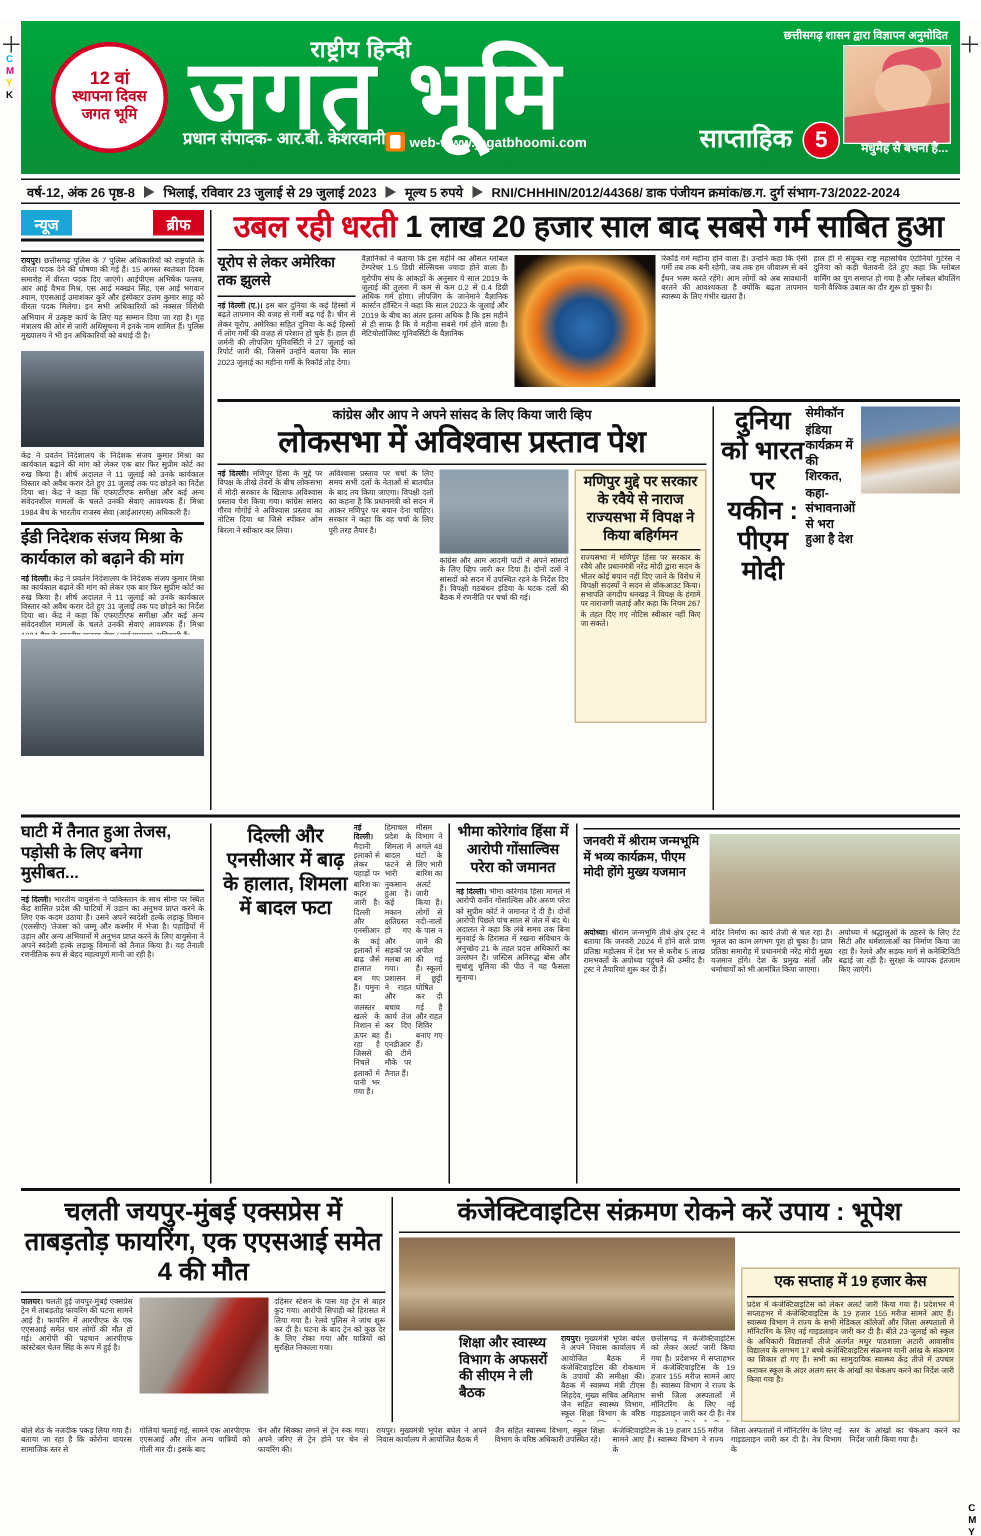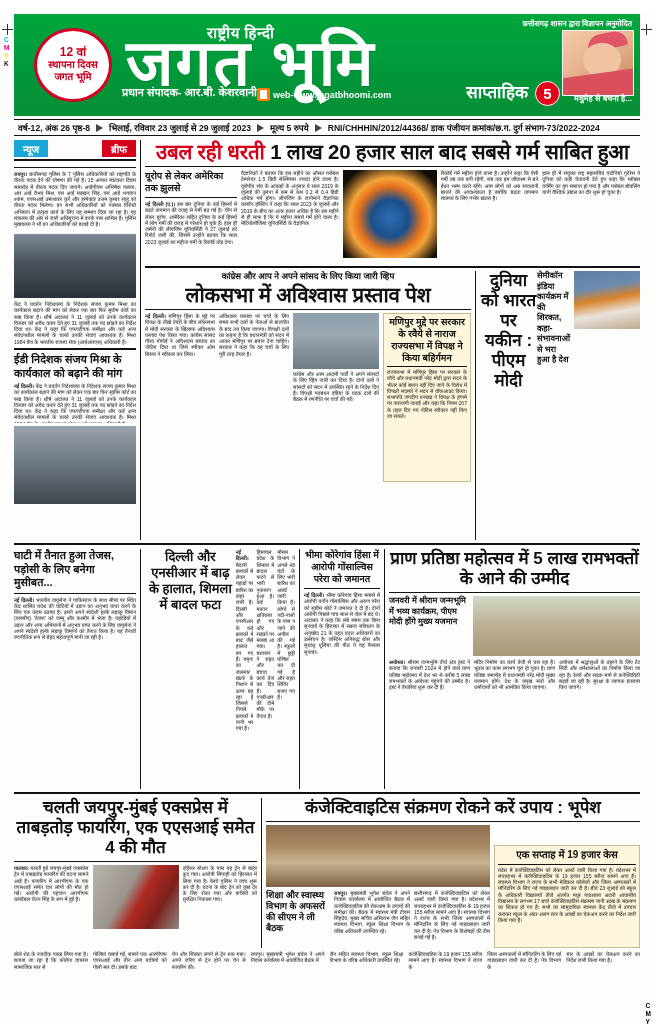--- a/index.html
+++ b/index.html
@@ -460,21 +460,20 @@
 
     <div style="width:76px; flex:none; display:flex; flex-direction:column;">
       <div class="headline-sm" style="text-align:center; font-size:9.5px; line-height:12px;">भीमा कोरेगांव हिंसा में आरोपी गोंसाल्विस परेरा को जमानत</div>
       <div class="rule-h" style="margin:3px 0;"></div>
       <div class="body-text" style="flex:1; overflow:hidden;"><span class="dl">नई दिल्ली।</span> <span>भीमा कोरेगांव हिंसा मामले में आरोपी वर्नोन गोंसाल्विस और अरुण परेरा को सुप्रीम कोर्ट ने जमानत दे दी है। दोनों आरोपी पिछले पांच साल से जेल में बंद थे। अदालत ने कहा कि लंबे समय तक बिना सुनवाई के हिरासत में रखना संविधान के अनुच्छेद 21 के तहत प्रदत्त अधिकारों का उल्लंघन है। जस्टिस अनिरुद्ध बोस और सुधांशु धूलिया की पीठ ने यह फैसला सुनाया।</span></div>
     </div>
 
     <div class="divider-v"></div>
 
     <div style="flex:1; min-width:0; display:flex; flex-direction:column;">
-      <div class="headline-lg" style="text-align:center;">प्राण प्रतिष्ठा महोत्सव में 5 लाख रामभक्तों के आने की उम्मीद</div>
       <div class="rule-h" style="margin:3px 0;"></div>
       <div style="display:flex; gap:4px;">
         <div class="subhead" style="width:80px; flex:none; font-size:8.2px; line-height:10.5px;">जनवरी में श्रीराम जन्मभूमि में भव्य कार्यक्रम, पीएम मोदी होंगे मुख्य यजमान</div>
         <div class="photo temple" style="flex:1; height:60px;"></div>
       </div>
       <div style="display:flex; gap:4px; flex:1; min-height:0; margin-top:3px;">
         <div class="col">
             <div class="body-text" style="height:100%;"><span class="dl">अयोध्या।</span> <span>श्रीराम जन्मभूमि तीर्थ क्षेत्र ट्रस्ट ने बताया कि जनवरी 2024 में होने वाले प्राण प्रतिष्ठा महोत्सव में देश भर से करीब 5 लाख रामभक्तों के अयोध्या पहुंचने की उम्मीद है। ट्रस्ट ने तैयारियां शुरू कर दी हैं।</span></div>
           </div>
         <div class="col">
@@ -509,21 +508,21 @@
 
     <div class="divider-v"></div>
 
     <div style="flex:1; min-width:0; display:flex; flex-direction:column;">
       <div class="headline-lg" style="text-align:center;">कंजेक्टिवाइटिस संक्रमण रोकने करें उपाय : भूपेश</div>
       <div class="rule-h" style="margin:3px 0;"></div>
       <div style="display:flex; gap:4px; flex:1; min-height:0;">
         <div style="width:224px; flex:none; display:flex; flex-direction:column;">
           <div class="photo meeting" style="height:62px;"></div>
           <div style="display:flex; gap:4px; flex:1; min-height:0; margin-top:3px;">
-            <div style="width:64px; flex:none;">
+            <div style="width:64px; flex:none;margin-left:40px;">
               <div class="headline-sm" style="font-size:9px; line-height:11px;">शिक्षा और स्वास्थ्य विभाग के अफसरों की सीएम ने ली बैठक</div>
             </div>
             <div class="col">
                 <div class="body-text" style="height:100%;"><span class="dl">रायपुर।</span> <span>मुख्यमंत्री भूपेश बघेल ने अपने निवास कार्यालय में आयोजित बैठक में कंजेक्टिवाइटिस की रोकथाम के उपायों की समीक्षा की। बैठक में स्वास्थ्य मंत्री टीएस सिंहदेव, मुख्य सचिव अमिताभ जैन सहित स्वास्थ्य विभाग, स्कूल शिक्षा विभाग के वरिष्ठ अधिकारी उपस्थित रहे।</span></div>
               </div>
             <div class="col">
                 <div class="body-text" style="height:100%;">छत्तीसगढ़ में कंजेक्टिवाइटिस को लेकर अलर्ट जारी किया गया है। प्रदेशभर में सप्ताहभर में कंजेक्टिवाइटिस के 19 हजार 155 मरीज सामने आए हैं। स्वास्थ्य विभाग ने राज्य के सभी जिला अस्पतालों में मॉनिटरिंग के लिए नई गाइडलाइन जारी कर दी है। नेत्र विभाग के विशेषज्ञों की टीम बनाई गई है।</div>
               </div>
           </div>
         </div>

